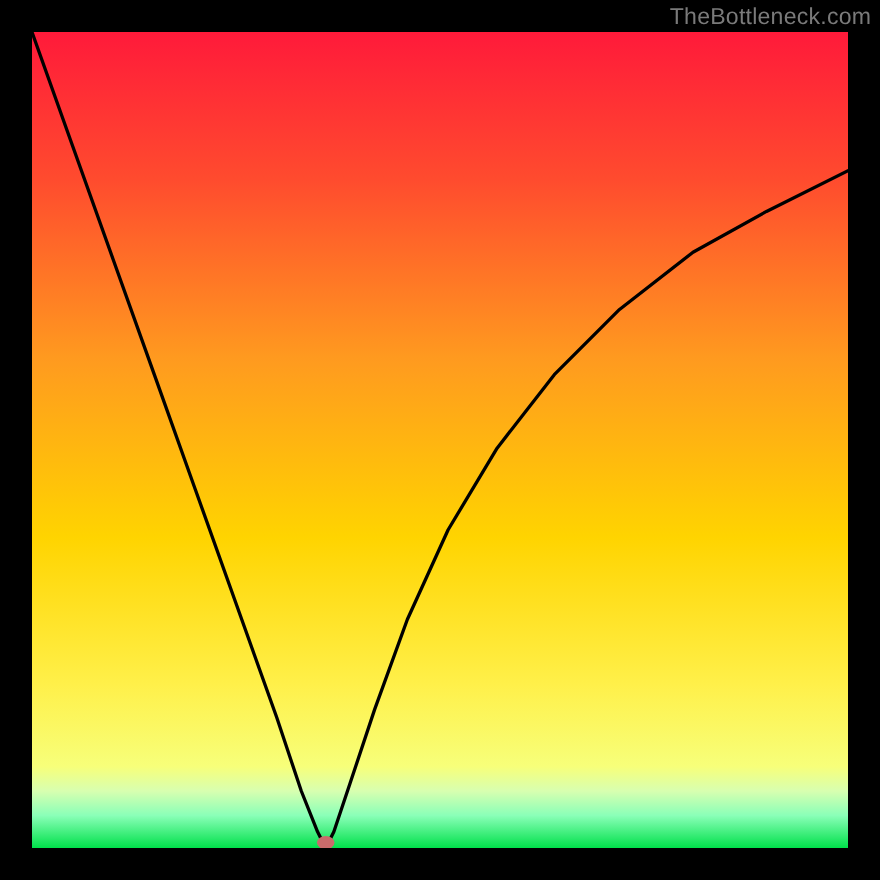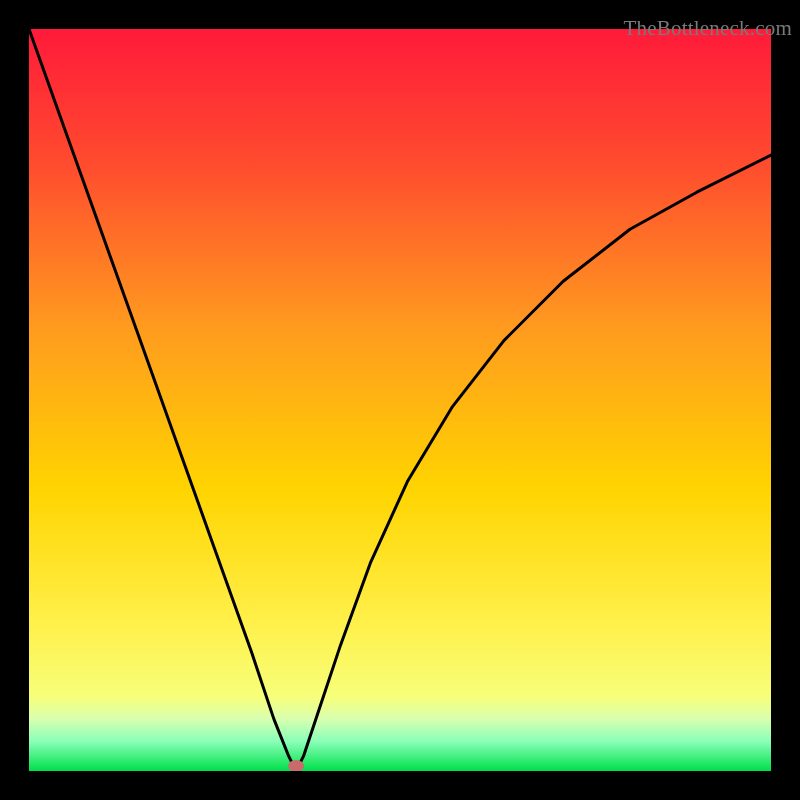--- a/index.html
+++ b/index.html
@@ -14,28 +14,27 @@
   .frame {
     position: absolute;
     left: 29px;
     top: 29px;
     width: 742px;
     height: 742px;
     background: #000;
   }
   .watermark {
     position: absolute;
-    top: 16px;
+    top: 4px;
     right: 8px;
     color: #7a7a7a;
     font-size: 21px;
     font-weight: 500;
     letter-spacing: 0.2px;
     z-index: 20;
-    font-family: Liberation Serif, serif;
   }
   svg {
     display: block;
   }
 </style>
 </head>
 <body>
 
 <div class="watermark">TheBottleneck.com</div>
 

